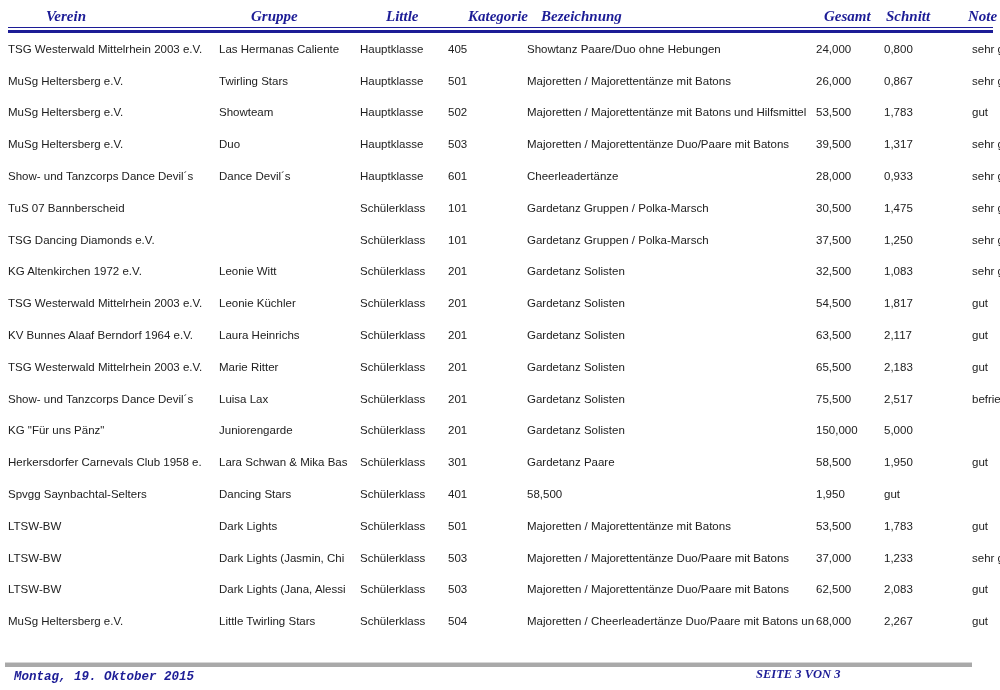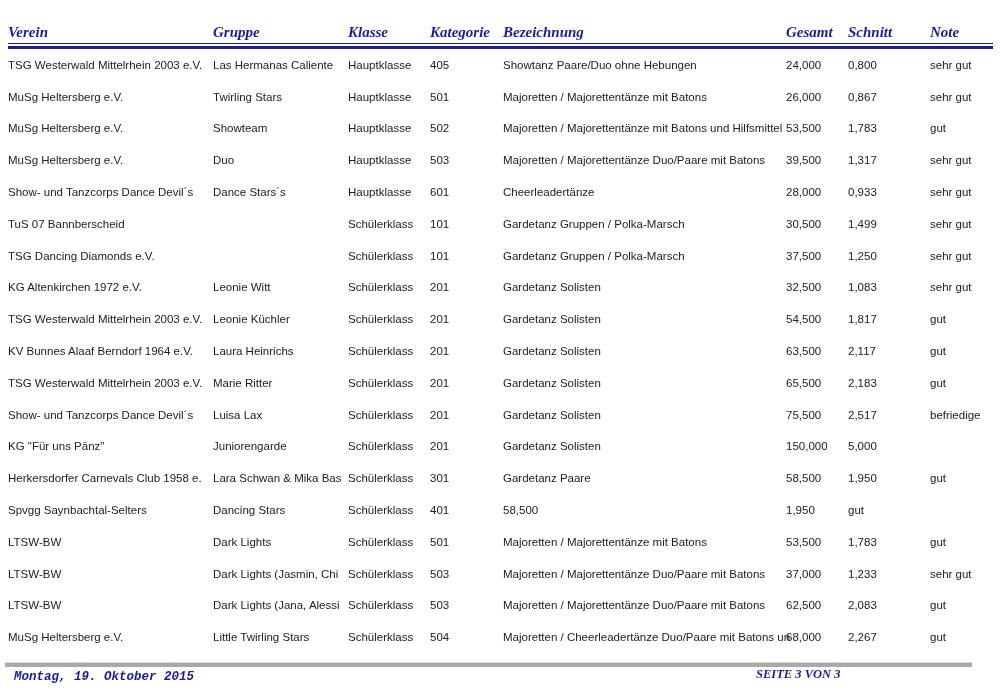--- a/index.html
+++ b/index.html
@@ -14,39 +14,40 @@
     box-sizing: border-box;
     padding-left: 8px;
   }
   .grid-row {
     display: grid;
     grid-template-columns: 205px 135px 82px 73px 283px 62px 82px 1fr;
     align-items: center;
   }
   
   .thead {
-    padding-top: 23px;
+    padding-top: 7px;
     height: 20px;
     align-items: start;
+    margin-left: 38px;
   }
   .thead .hcell {
     font-family: "Liberation Serif", serif;
     font-style: italic;
     font-weight: bold;
     font-size: 15px;
     color: #1c1c96;
     white-space: nowrap;
     line-height: 18px;
   }
   .rule-thin  { height: 1px; background: #1c1c96; margin-right: 7px; }
   .rule-gap   { height: 2px; }
   .rule-thick { height: 3px; background: #1c1c96; margin-right: 7px; }
   
   .tbody { margin-top: 0; }
-  .trow { height: 31.8px; }
+  .trow { height: 31.8px; gap: 6px; }
   .cell {
     font-size: 11.5px;
     white-space: nowrap;
     overflow: visible;
     line-height: 14px;
     color: #212121;
   }
   
   .footer-rule {
     position: absolute;
@@ -81,21 +82,21 @@
   }
 </style>
 </head>
 <body>
 
 <div class="page">
 
   <div class="grid-row thead">
     <div class="hcell">Verein</div>
     <div class="hcell">Gruppe</div>
-    <div class="hcell">Klasse</div>
+    <div class="hcell">Little</div>
     <div class="hcell">Kategorie</div>
     <div class="hcell">Bezeichnung</div>
     <div class="hcell">Gesamt</div>
     <div class="hcell">Schnitt</div>
     <div class="hcell">Note</div>
   </div>
 
   <div class="rule-thin"></div>
   <div class="rule-gap"></div>
   <div class="rule-thick"></div>
@@ -136,36 +137,36 @@
         <div class="cell">Duo</div>
         <div class="cell">Hauptklasse</div>
         <div class="cell">503</div>
         <div class="cell">Majoretten / Majorettentänze Duo/Paare mit Batons</div>
         <div class="cell">39,500</div>
         <div class="cell">1,317</div>
         <div class="cell">sehr gut</div>
       </div>
       <div class="grid-row trow">
         <div class="cell">Show- und Tanzcorps Dance Devil´s</div>
-        <div class="cell">Dance Stars´s</div>
+        <div class="cell">Dance Devil´s</div>
         <div class="cell">Hauptklasse</div>
         <div class="cell">601</div>
         <div class="cell">Cheerleadertänze</div>
         <div class="cell">28,000</div>
         <div class="cell">0,933</div>
         <div class="cell">sehr gut</div>
       </div>
       <div class="grid-row trow">
         <div class="cell">TuS 07 Bannberscheid</div>
         <div class="cell"></div>
         <div class="cell">Schülerklass</div>
         <div class="cell">101</div>
         <div class="cell">Gardetanz Gruppen / Polka-Marsch</div>
         <div class="cell">30,500</div>
-        <div class="cell">1,499</div>
+        <div class="cell">1,475</div>
         <div class="cell">sehr gut</div>
       </div>
       <div class="grid-row trow">
         <div class="cell">TSG Dancing Diamonds e.V.</div>
         <div class="cell"></div>
         <div class="cell">Schülerklass</div>
         <div class="cell">101</div>
         <div class="cell">Gardetanz Gruppen / Polka-Marsch</div>
         <div class="cell">37,500</div>
         <div class="cell">1,250</div>

